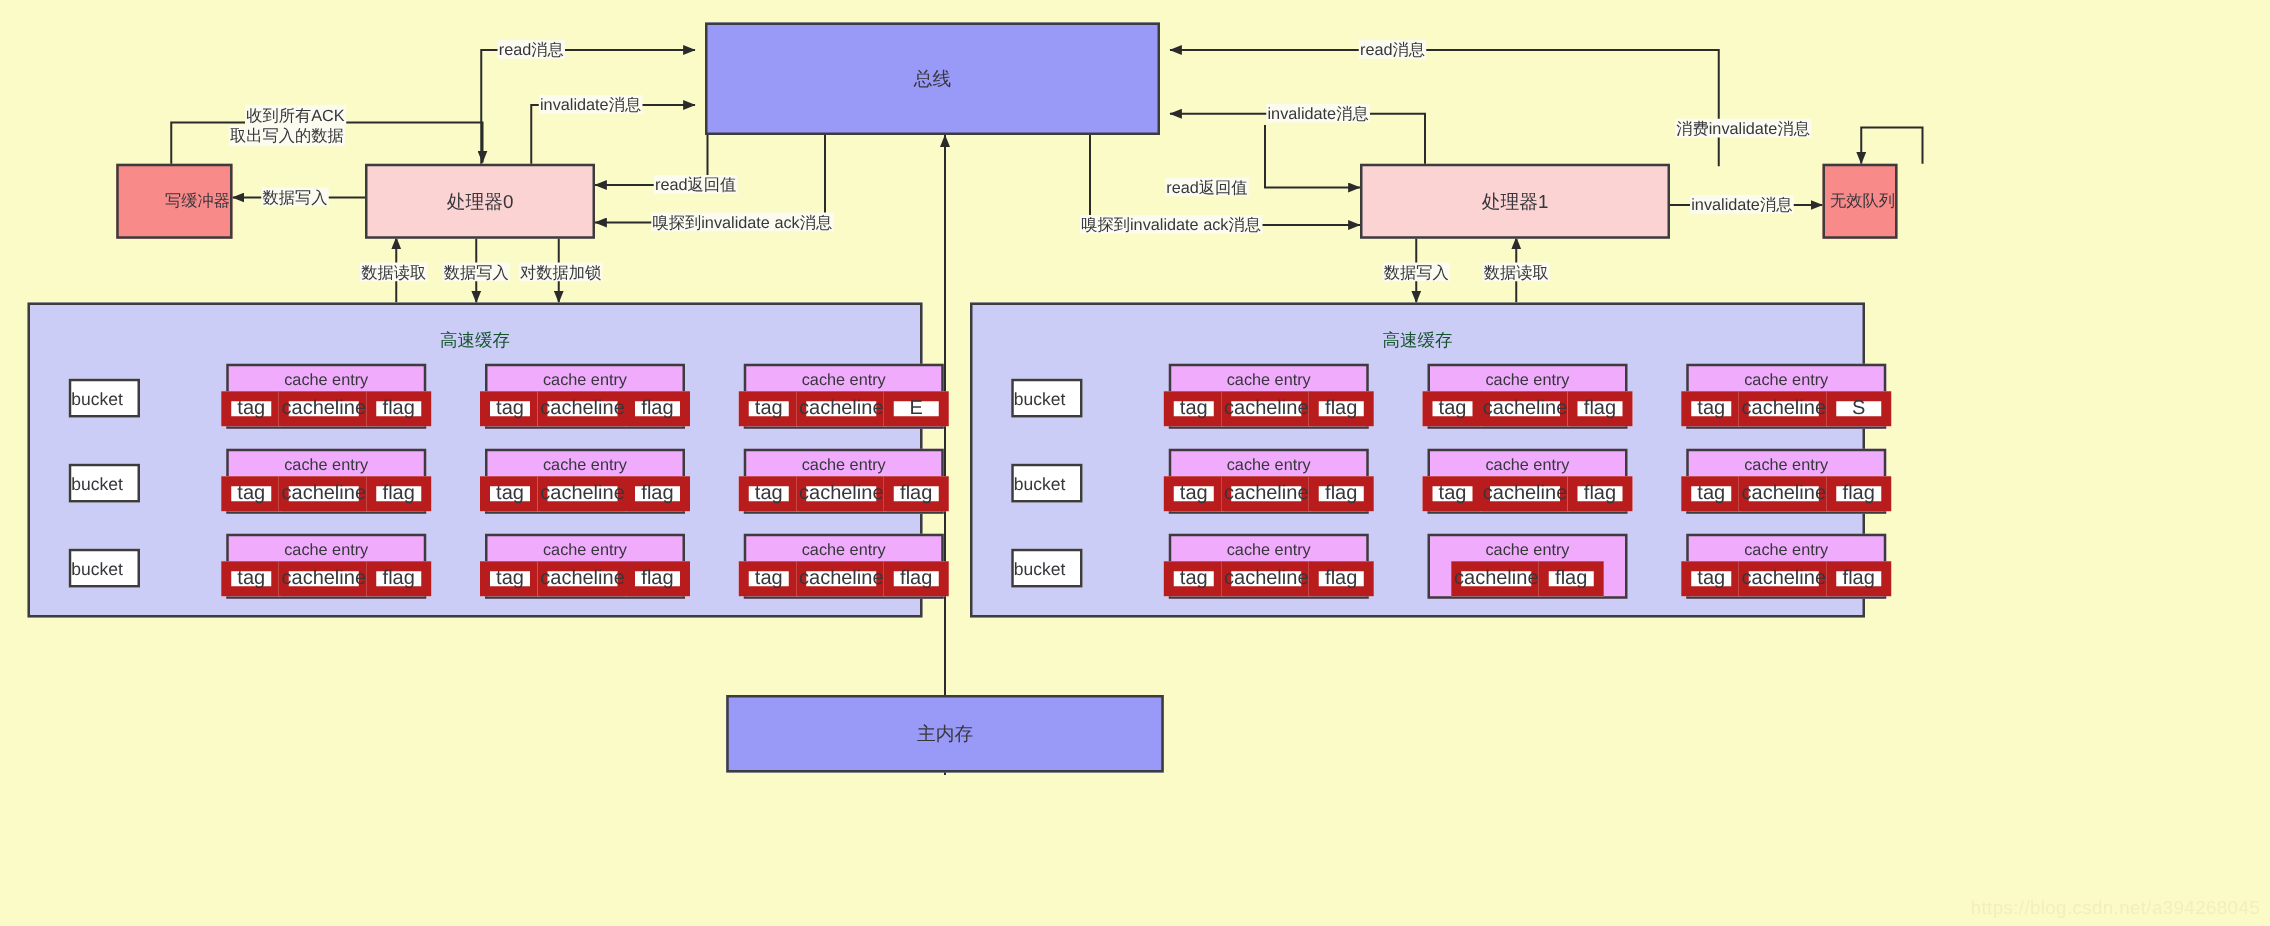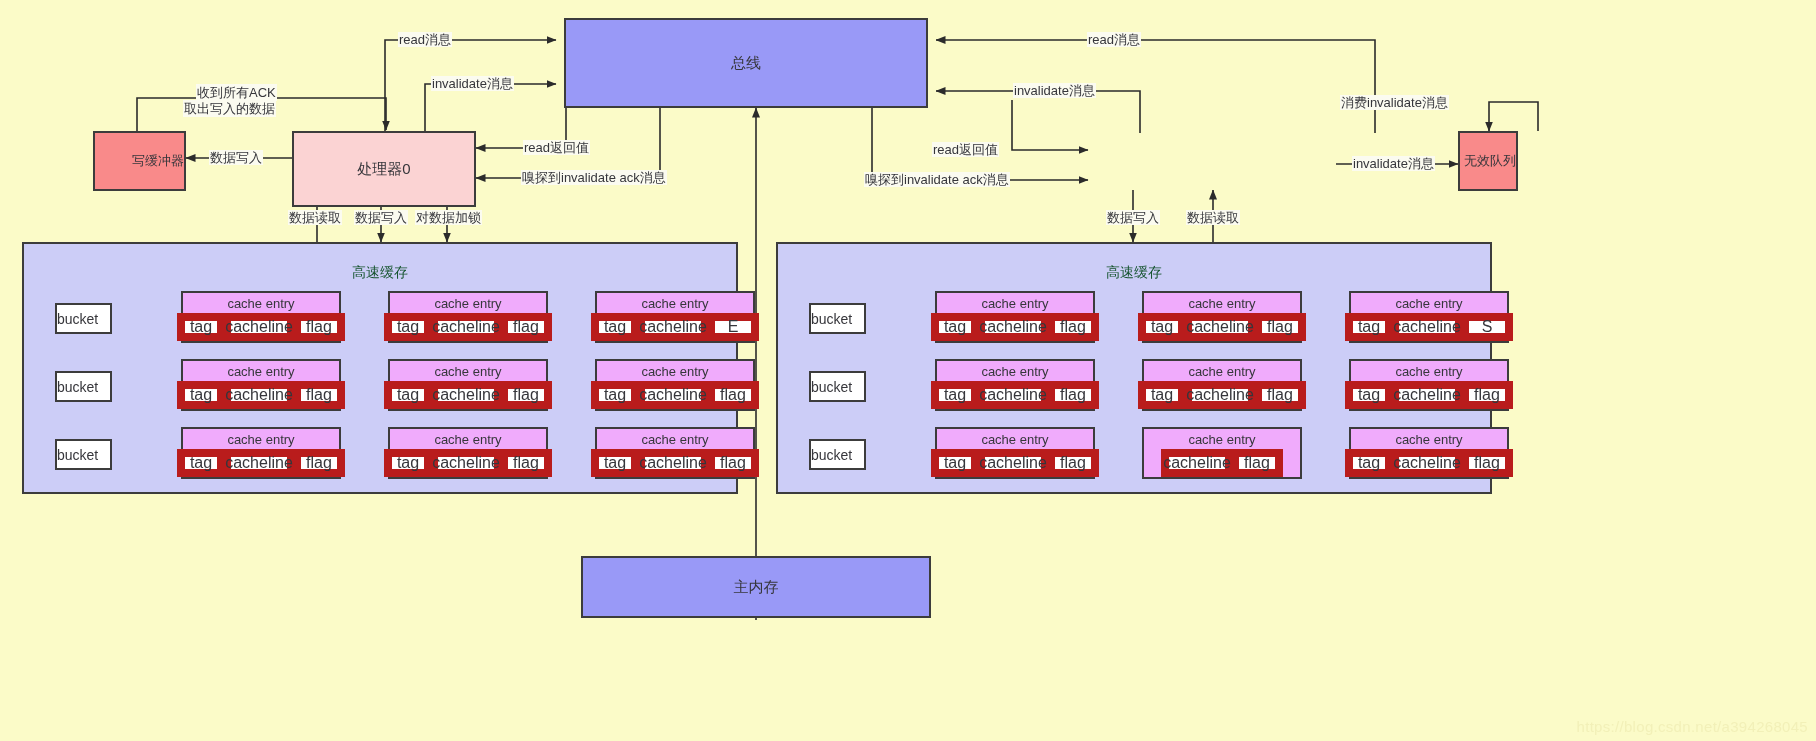--- a/index.html
+++ b/index.html
@@ -118,24 +118,27 @@
   </svg>
 
   <div class="node mem" style="left:581px;top:556px;width:350px;height:62px;">
     <span>主内存</span>
   </div>
 
   <div class="node bus" style="left:564px;top:18px;width:364px;height:90px;">
     <span>总线</span>
   </div>
 
-  <div class="node proc" style="left:292px;top:131px;width:184px;height:76px;">
+  <div class="node proc" style="left:292px;top:131px;width:184px;height:60px;">
     <span>处理器0</span>
   </div>
 
+  <div class="node proc" style="left:1088px;top:131px;width:248px;height:60px;">
+    <span>处理器1</span>
+  </div>
 
   <div class="node buf" style="left:93px;top:131px;width:93px;height:60px;">
     <span>写缓冲器</span>
   </div>
 
   <div class="node buf" style="left:1458px;top:131px;width:60px;height:60px;">
     <span>无效队列</span>
   </div>
 
   <div class="cachebox" style="left:22px;top:242px;width:716px;height:252px;">

